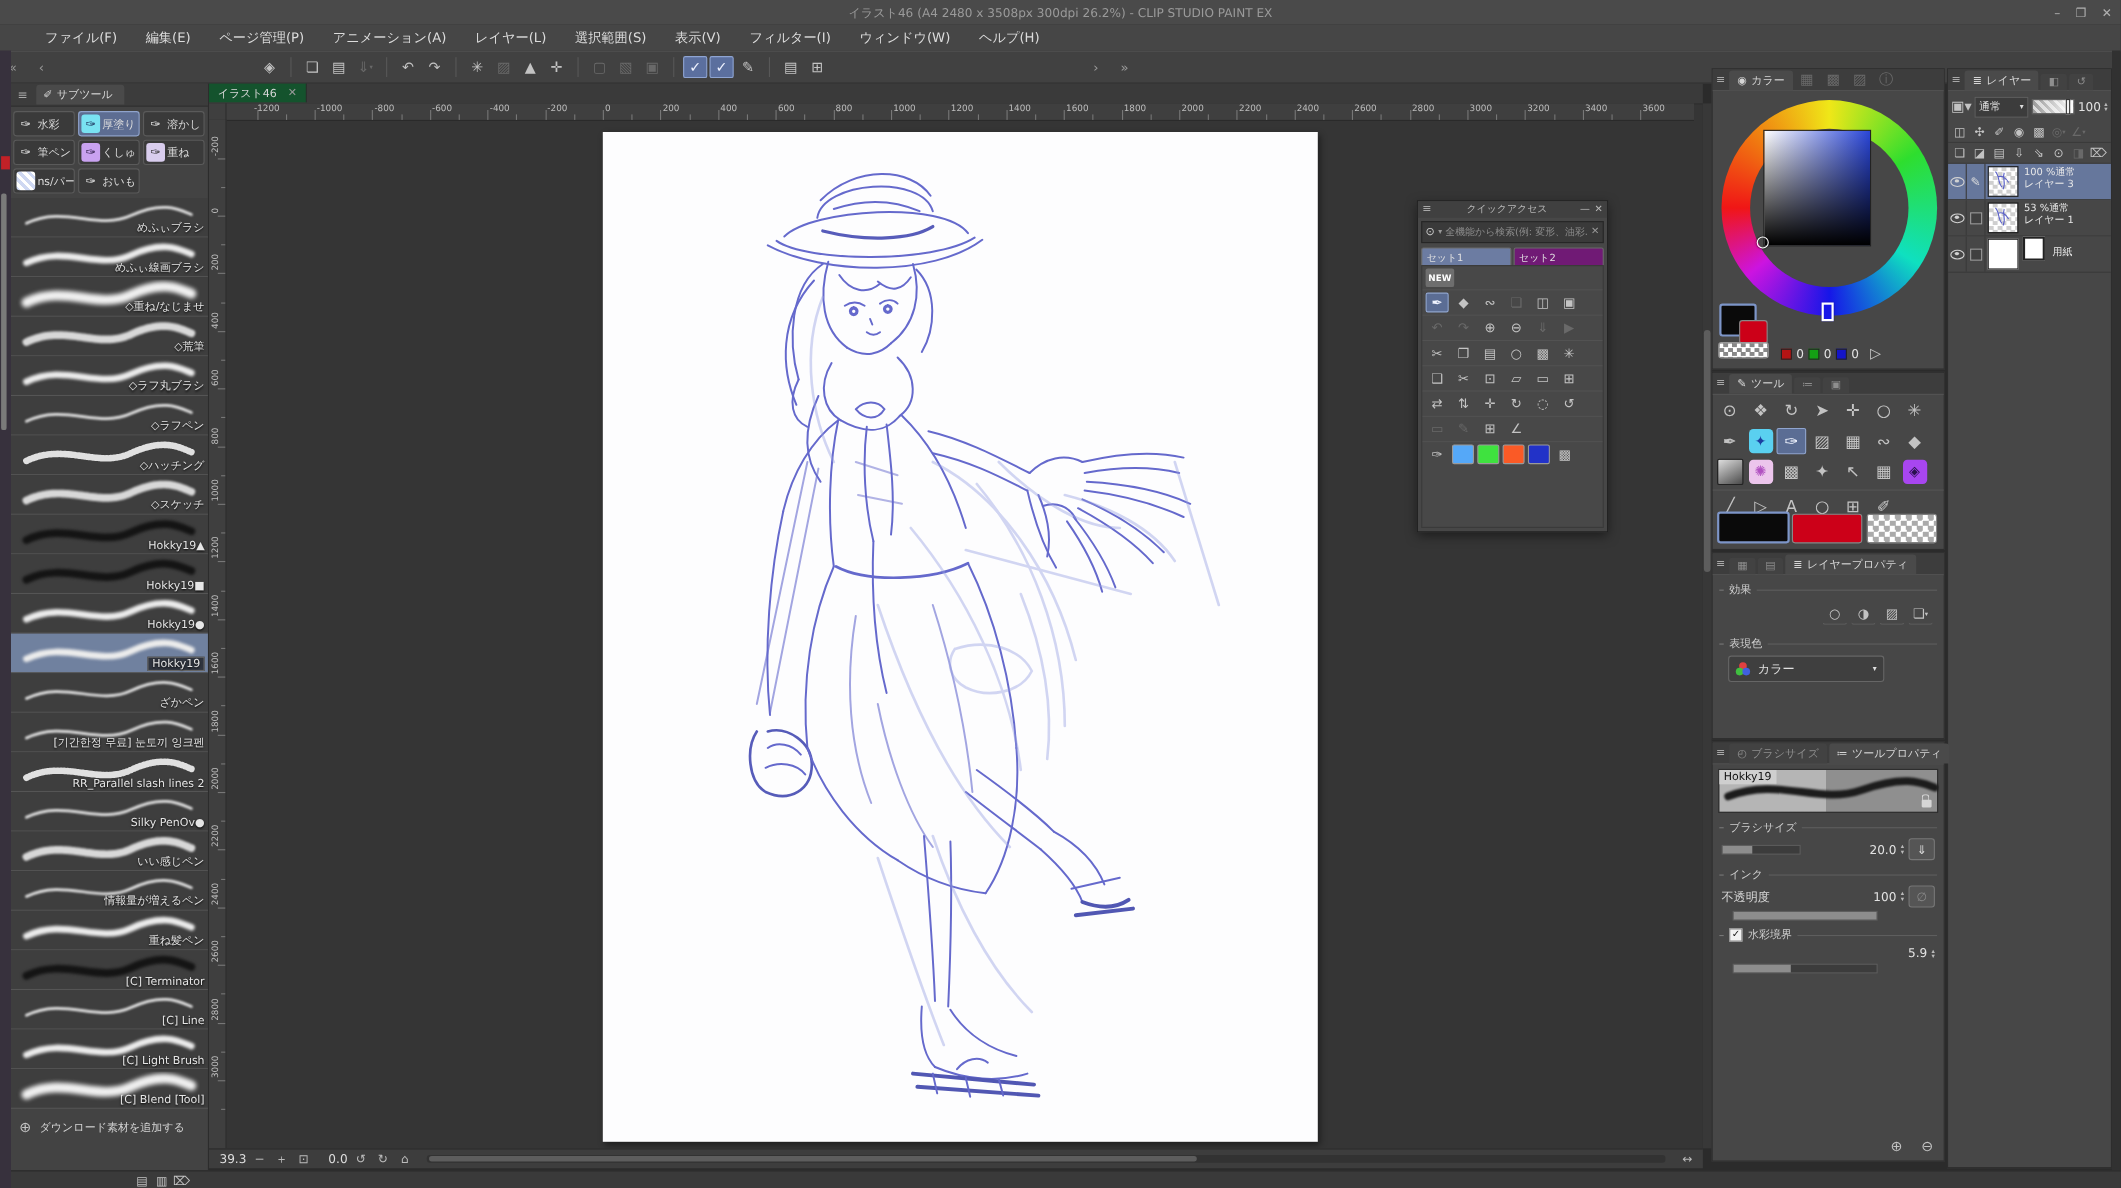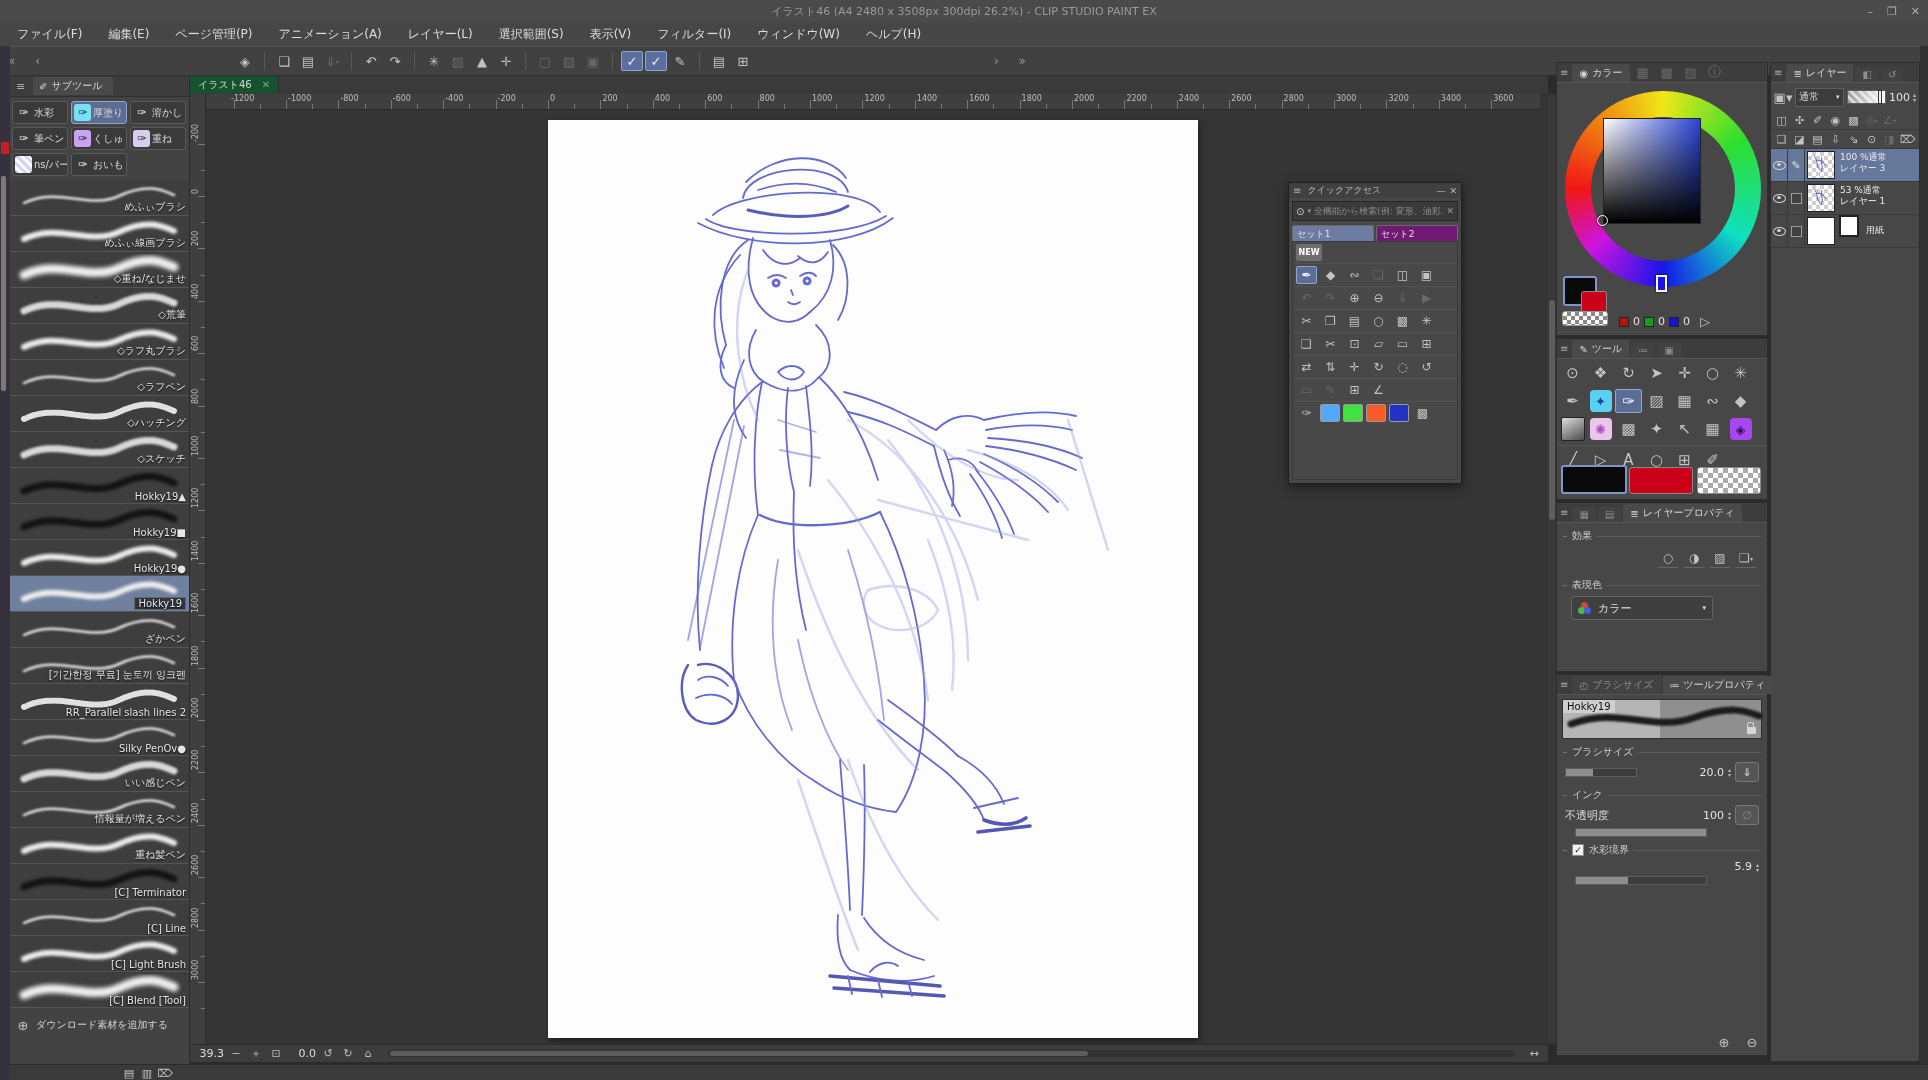--- a/index.html
+++ b/index.html
@@ -2,21 +2,21 @@
 <html><head>
 <meta charset="utf-8">
 <style>
   html,body{margin:0;padding:0;background:#2b2b2b;width:1928px;height:1080px;overflow:hidden;
     font-family:"DejaVu Sans","Liberation Sans",sans-serif;-webkit-font-smoothing:antialiased;}
   .abs{position:absolute;}
   
   #titlebar{left:0;top:0;width:1928px;height:22px;background:#4a4a4a;color:#9a9a9a;font-size:11px;
     display:flex;align-items:center;justify-content:center;}
   #winctl{position:absolute;right:8px;top:0;height:22px;display:flex;gap:14px;align-items:center;color:#b0b0b0;font-size:11px;}
-  #menubar{left:0;top:22px;width:1928px;height:24px;background:#464646;display:flex;align-items:center;padding-left:4px;box-sizing:border-box;gap:0;}
+  #menubar{left:0;top:22px;width:1928px;height:24px;background:#464646;display:flex;align-items:center;padding-left:28px;box-sizing:border-box;gap:0;}
   .menu-item{color:#dcdcdc;font-size:12px;padding:0 13px;line-height:24px;}
   #toolbar{left:0;top:46px;width:1928px;height:30px;background:#414141;border-top:1px solid #525252;border-bottom:1px solid #303030;display:flex;align-items:center;box-sizing:border-box;}
   #toolbar .arrows{color:#9a9a9a;font-size:12px;margin:0 6px 0 8px;letter-spacing:8px;}
   #toolbar-icons{display:flex;align-items:center;gap:2px;margin-left:180px;}
   .tb-sep{width:1px;height:18px;background:#585858;margin:0 6px;}
   .icon{display:inline-flex;align-items:center;justify-content:center;width:22px;height:20px;color:#c3c3c3;font-size:13px;border-radius:2px;}
   .icon.disabled{color:#696969;}
   .icon.active{background:#5b6f9e;border:1px solid #8ea4d2;color:#eef2ff;box-sizing:border-box;}
   .icon.selected{background:#5b6d94;border:1px solid #90a5cf;color:#f0f4ff;box-sizing:border-box;}
   
@@ -54,21 +54,21 @@
   #bottombar{position:absolute;left:0;bottom:0;width:100%;height:18px;background:#3d3d3d;border-top:1px solid #2b2b2b;display:flex;align-items:center;gap:4px;padding:0 6px;box-sizing:border-box;color:#c9c9c9;font-size:10px;}
   #bottombar .val{min-width:28px;text-align:right;color:#ddd;}
   #bottombar .mini{width:16px;height:14px;display:inline-flex;align-items:center;justify-content:center;color:#bbb;font-size:11px;}
   #hscroll{flex:1;height:7px;background:#323232;border-radius:3px;position:relative;margin:0 8px;}
   #hscroll i{position:absolute;left:2px;top:1px;height:5px;width:62%;background:#5d5d5d;border-radius:3px;}
   #vscroll{left:1548px;top:94px;width:8px;height:950px;background:#383838;}
   #vscroll i{position:absolute;left:1px;top:206px;width:6px;height:220px;background:#5d5d5d;border-radius:3px;}
   
   #qa{left:1288px;top:182px;width:172px;height:300px;background:#474747;border:1px solid #1f1f1f;box-shadow:0 3px 10px rgba(0,0,0,.5);z-index:5;}
   #qa-title{height:15px;background:#404040;display:flex;align-items:center;color:#b9b9b9;font-size:9px;padding:0 4px;gap:4px;}
-  #qa-title .t{flex:1;}
+  #qa-title .t{flex:1;text-align:center;}
   #qa-search{margin:3px 3px;height:18px;background:#3a3a3a;border:1px solid #262626;display:flex;align-items:center;gap:3px;padding:0 3px;}
   #qa-search .ph{color:#8b8b8b;font-size:9px;flex:1;white-space:nowrap;overflow:hidden;}
   .qa-tabs{display:flex;gap:2px;padding:1px 3px;}
   .qa-tab{flex:1;height:16px;border:1px solid #6a6a6a;border-radius:2px;background:#701a75;color:#e2e2e2;font-size:9px;display:flex;align-items:center;padding-left:4px;}
   .qa-tab.sel{background:#6c7ca2;}
   #qa-body{position:absolute;left:3px;right:3px;top:58px;bottom:3px;background:#484848;border:1px solid #3a3a3a;overflow:hidden;}
   .qa-row{display:flex;align-items:center;gap:3px;padding:2px 3px;border-bottom:1px solid #525252;}
   .qa-row .icon{width:21px;height:18px;font-size:12px;}
   .qswatch{width:18px;height:16px;border:1px solid #9a9a9a;border-radius:2px;}
   #qa-new{width:26px;height:17px;background:#6e6e6e;color:#fff;font-size:8px;font-weight:bold;display:flex;align-items:center;justify-content:center;border-radius:2px;position:relative;}
@@ -828,21 +828,21 @@
       </div>
       <div class="lrow">
         <div class="lcol">
           <span class="eye"></span>
         </div>
         <div class="lcol">
           <span class="cbx"></span>
         </div>
         <div class="lthumb white"></div>
         <span class="paper-ic"></span>
-        <div class="ltext" style="padding-top: 10px;">用紙</div>
+        <div class="ltext" style="padding-top: 10px; font-family: Liberation Mono, monospace;">用紙</div>
       </div>
     </div>
 </div>
 
 <div class="abs panel" id="tools">
   <div class="ptabs">
     <span class="burger">≡</span>
     <span class="ptab">
         <span>✎</span>
         <span>ツール</span>

